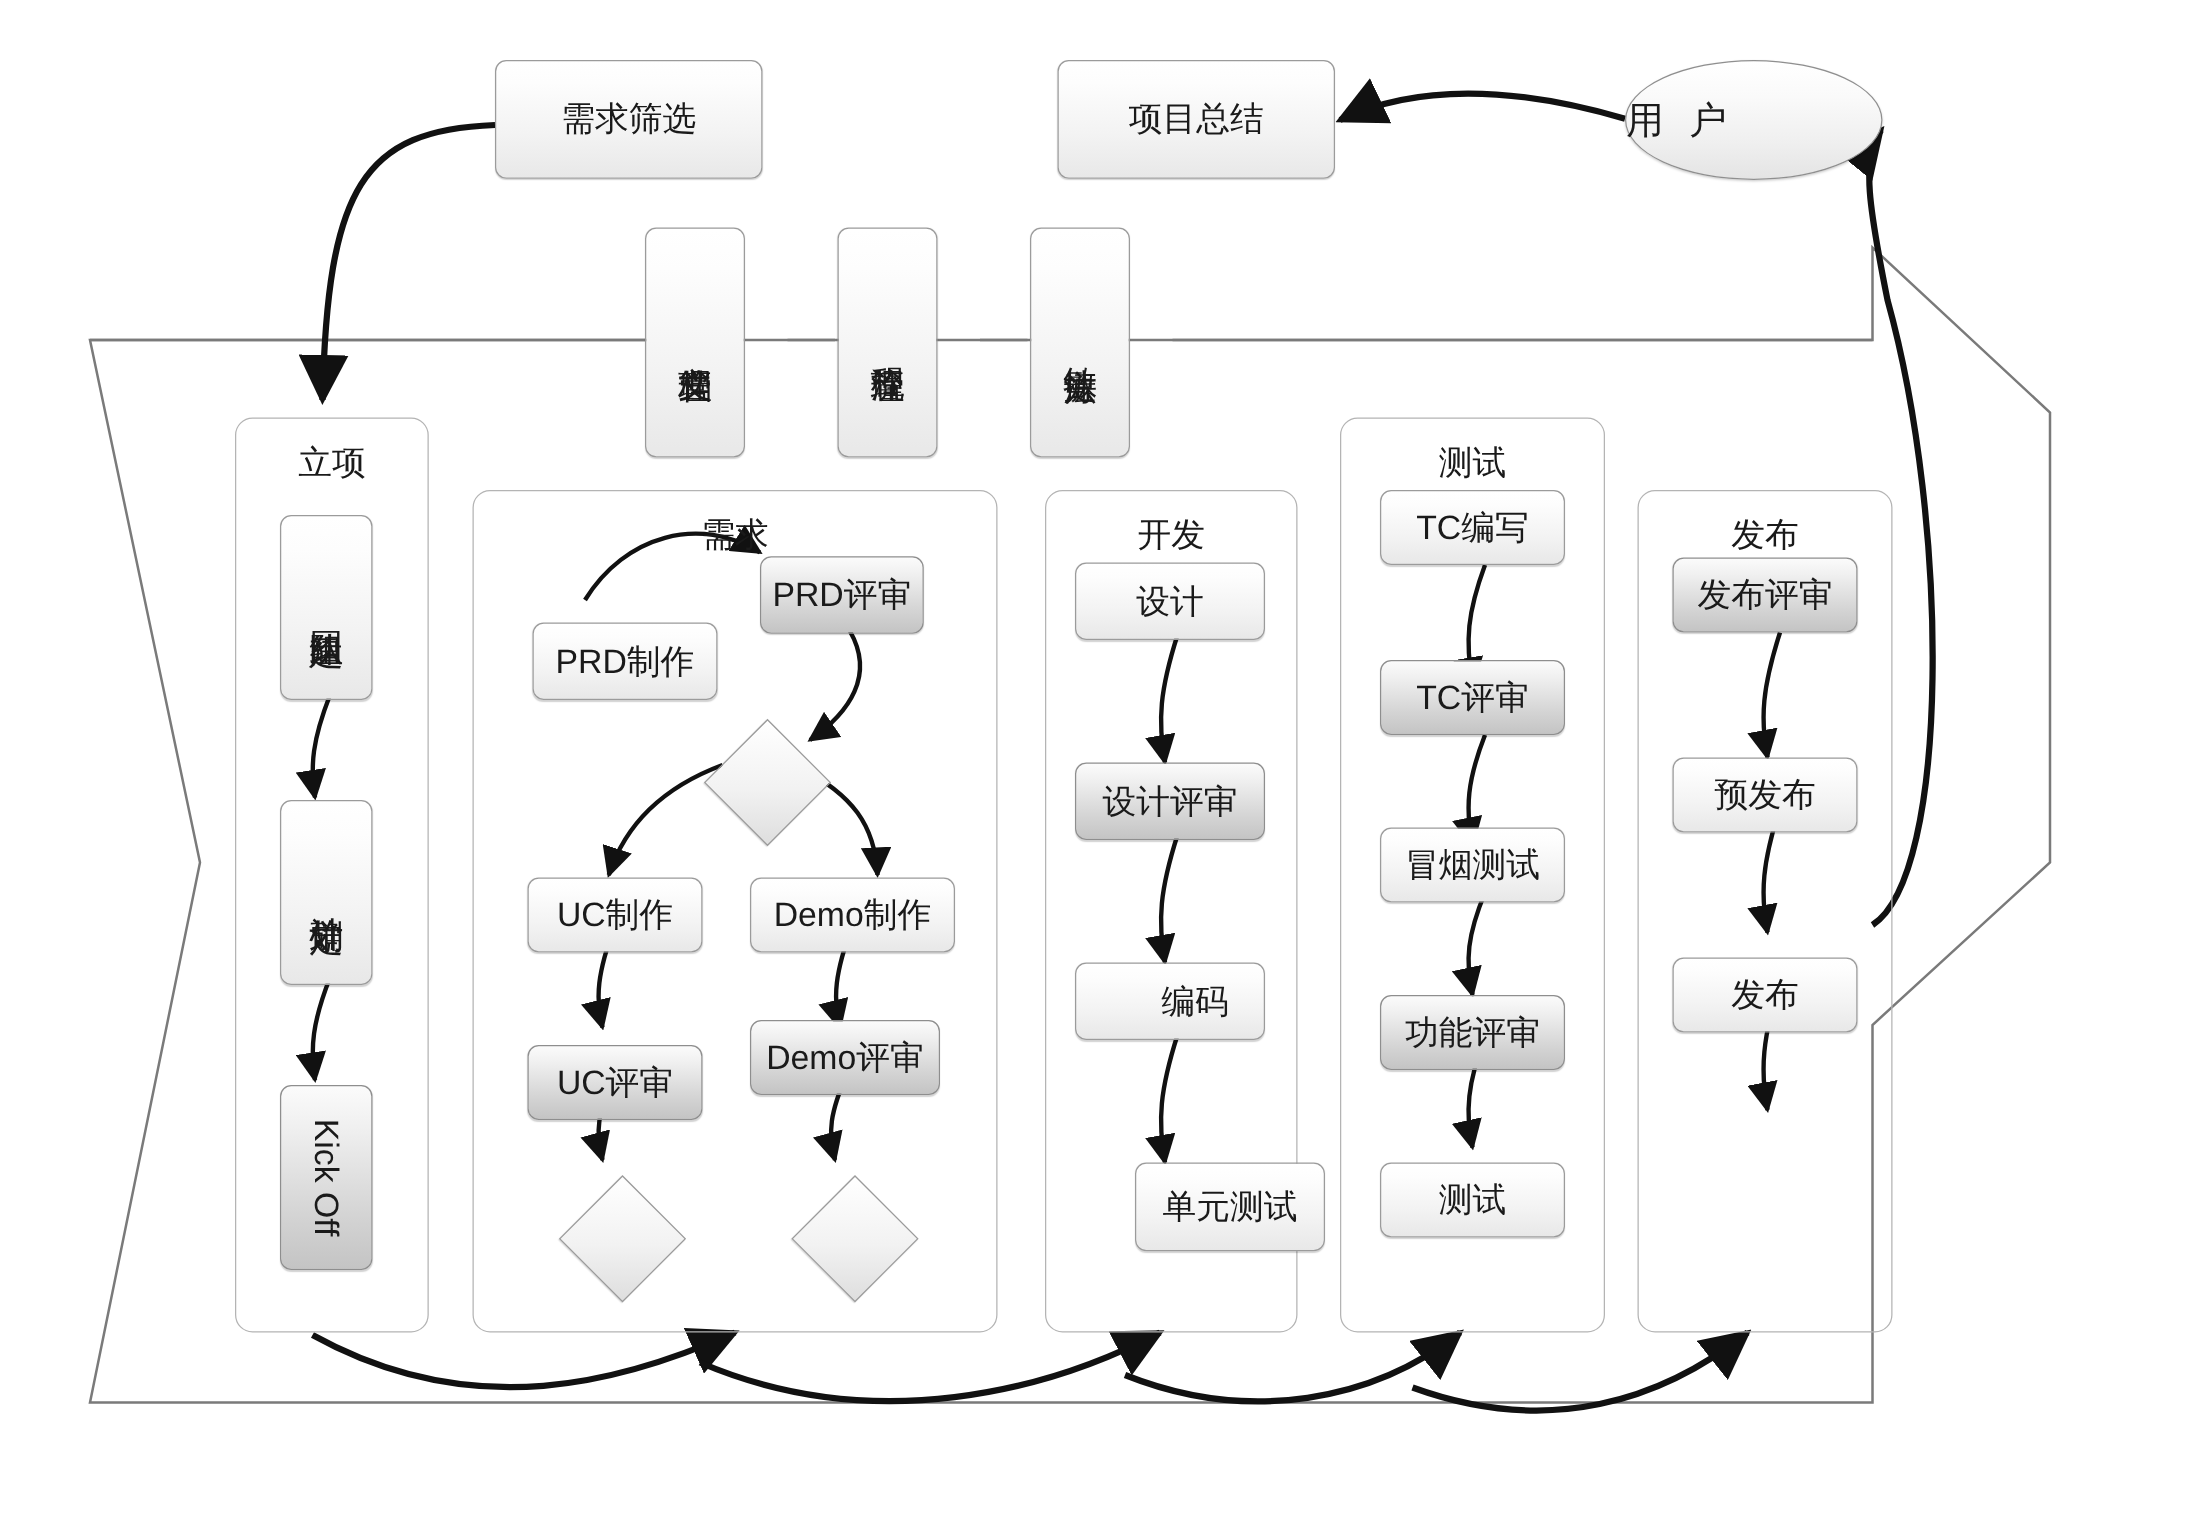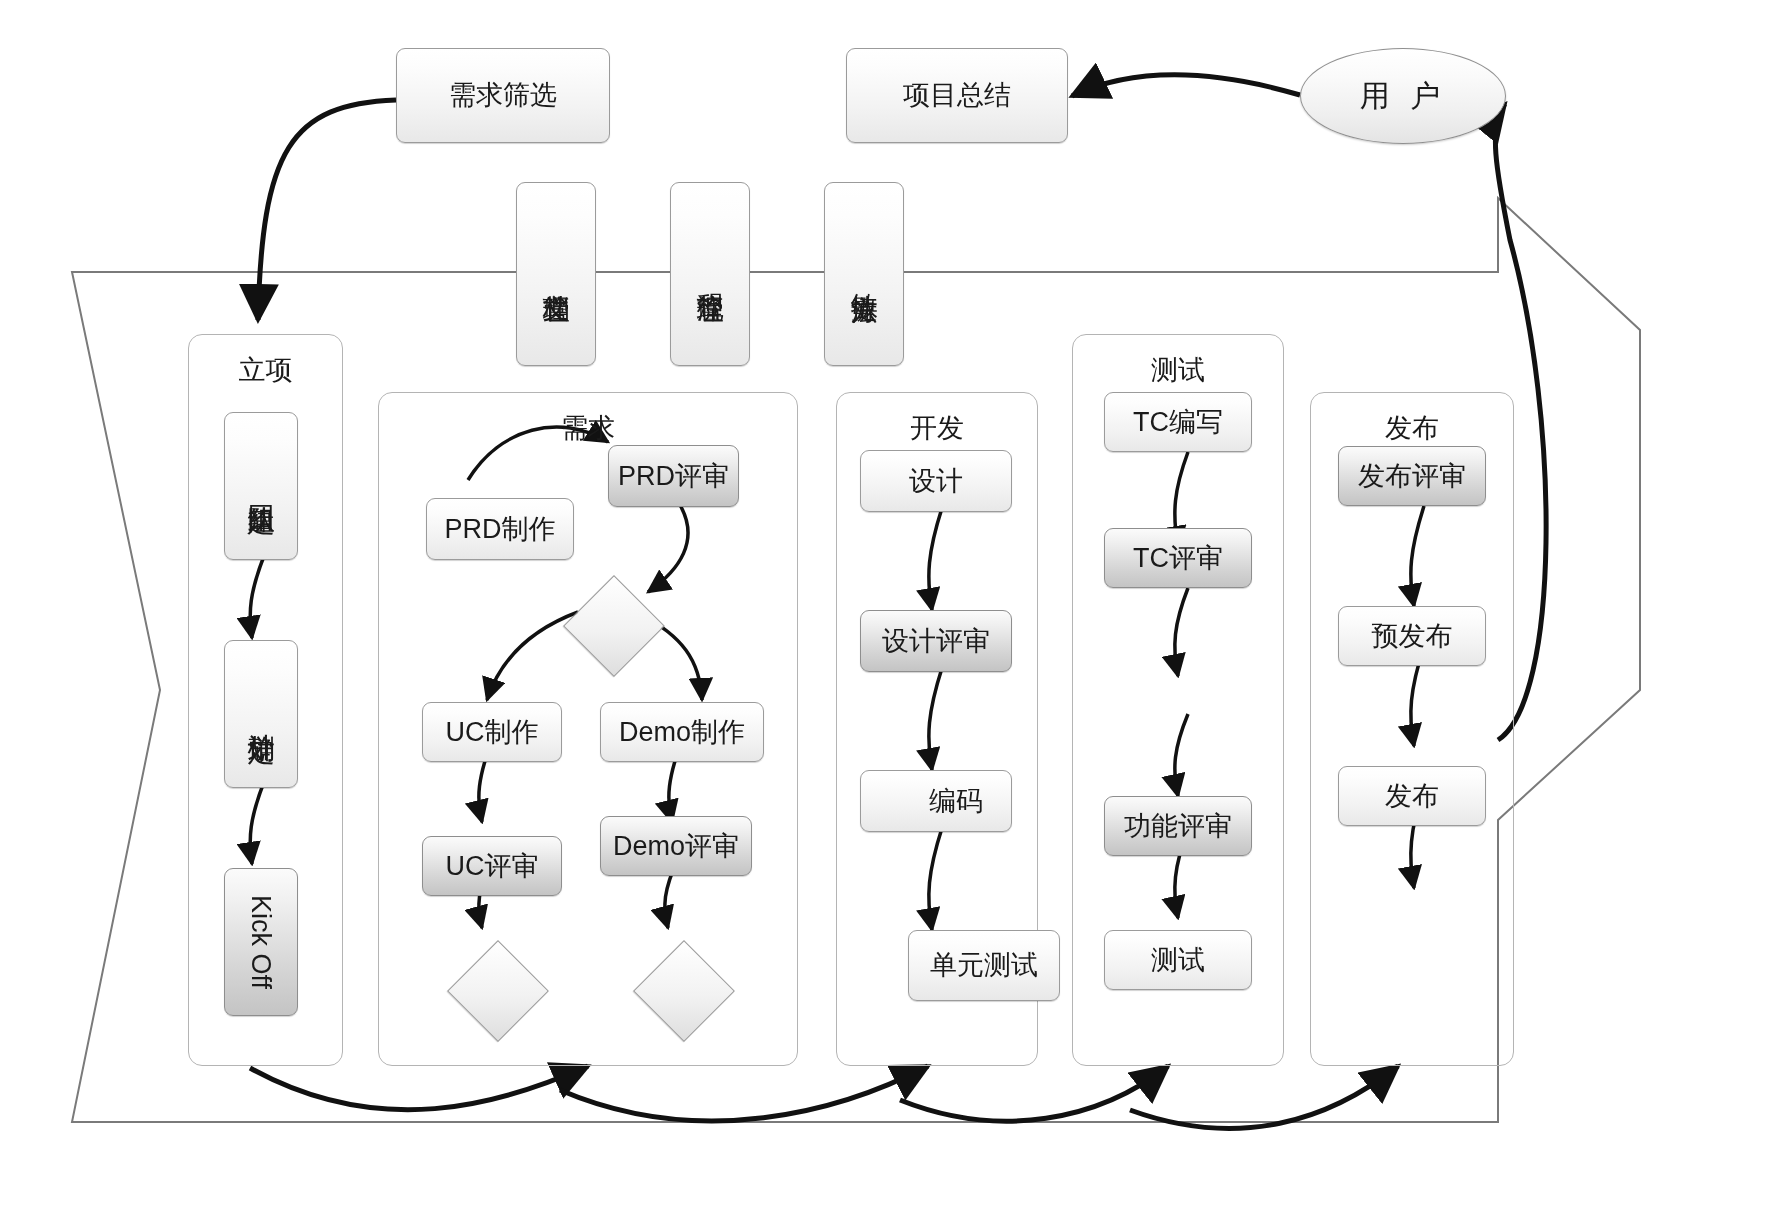--- a/index.html
+++ b/index.html
@@ -54,21 +54,21 @@
     white-space:nowrap;
   }
 
   
   .ellipse{
     position:absolute;
     box-sizing:border-box;
     border:1px solid #8f8f8f;
     border-radius:50%;
     background:linear-gradient(to bottom,#ffffff 0%,#fafafa 30%,#efefef 70%,#e4e4e4 100%);
-    display:flex;align-items:center;justify-content:center;
+    display:flex;align-items:center;justify-content:flex-start;
     font-size:30px;color:#1a1a1a;letter-spacing:6px;
     box-shadow:0 1px 2px rgba(0,0,0,.2);
   }
 
   
   .diamond{
     position:absolute;
     width:70px;height:70px;
     transform:rotate(45deg);
     border:1px solid #9b9b9b;
@@ -220,20 +220,23 @@
 
   <div class="group" style="left:1072px;top:334px;width:212px;height:732px;"></div>
   <div class="group-title" style="left:1072px;top:352px;width:212px;">测试</div>
 
   <div class="node" style="left:1104px;top:392px;width:148px;height:60px;">
     <span>TC编写</span>
   </div>
   <div class="node dark" style="left:1104px;top:528px;width:148px;height:60px;">
     <span>TC评审</span>
   </div>
+  <div class="node" style="left:1104px;top:662px;width:148px;height:60px;">
+    <span>冒烟测试</span>
+  </div>
   <div class="node dark" style="left:1104px;top:796px;width:148px;height:60px;">
     <span>功能评审</span>
   </div>
   <div class="node" style="left:1104px;top:930px;width:148px;height:60px;">
     <span>测试</span>
   </div>
 
   <div class="group" style="left:1310px;top:392px;width:204px;height:674px;"></div>
   <div class="group-title" style="left:1310px;top:410px;width:204px;">发布</div>
 

